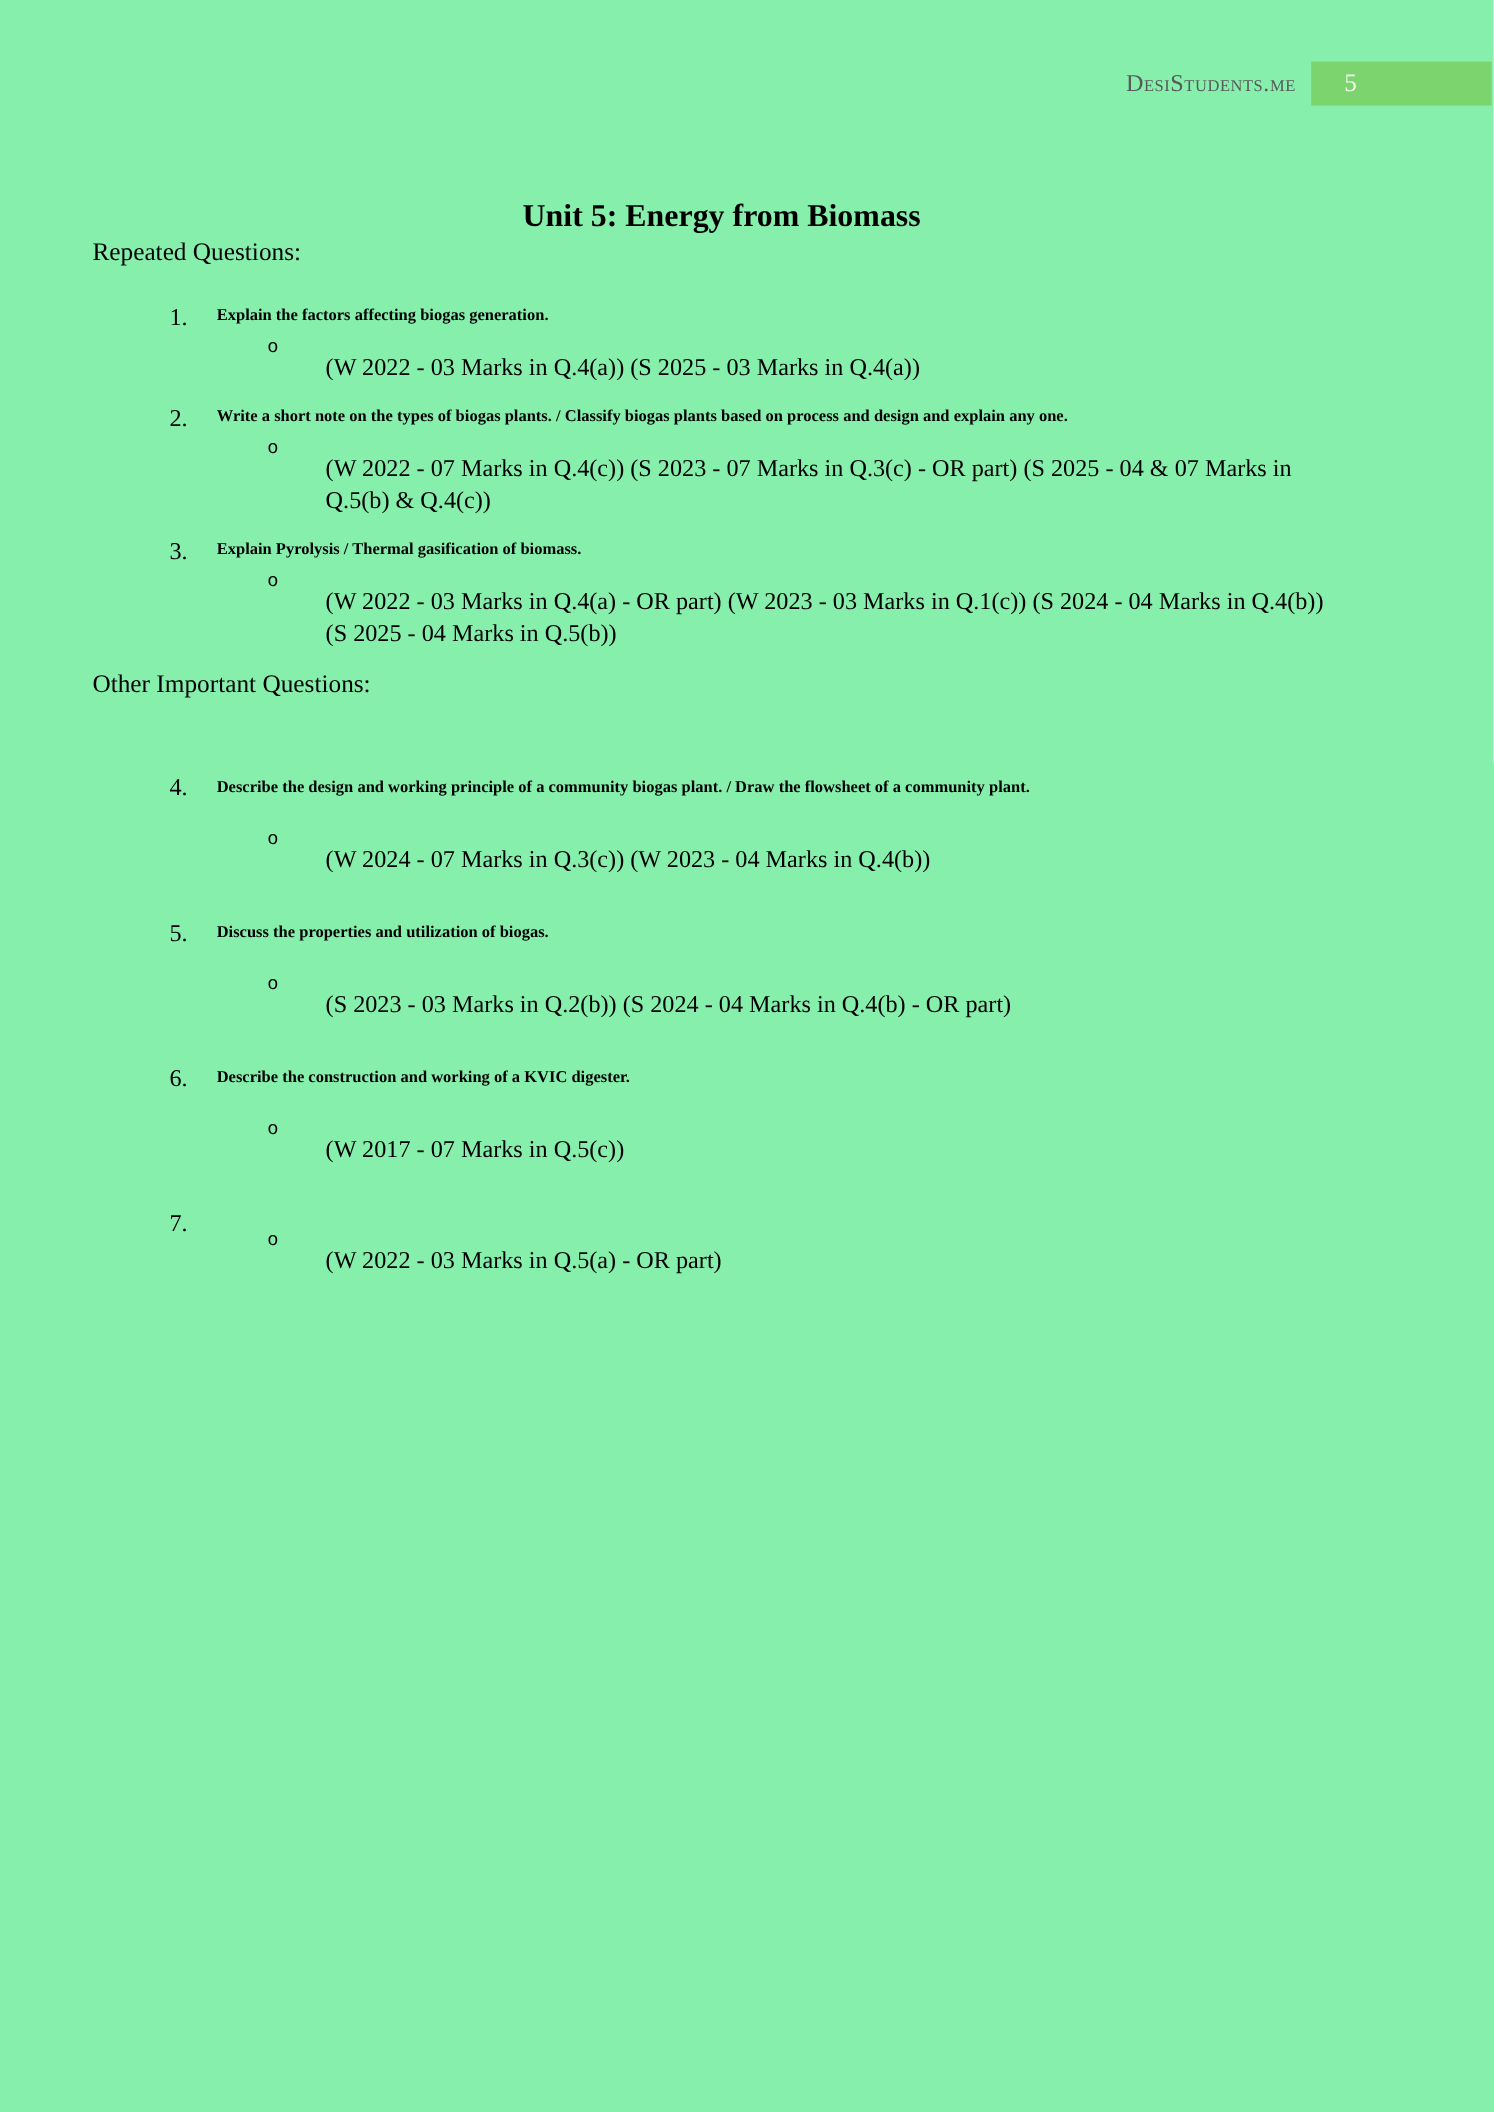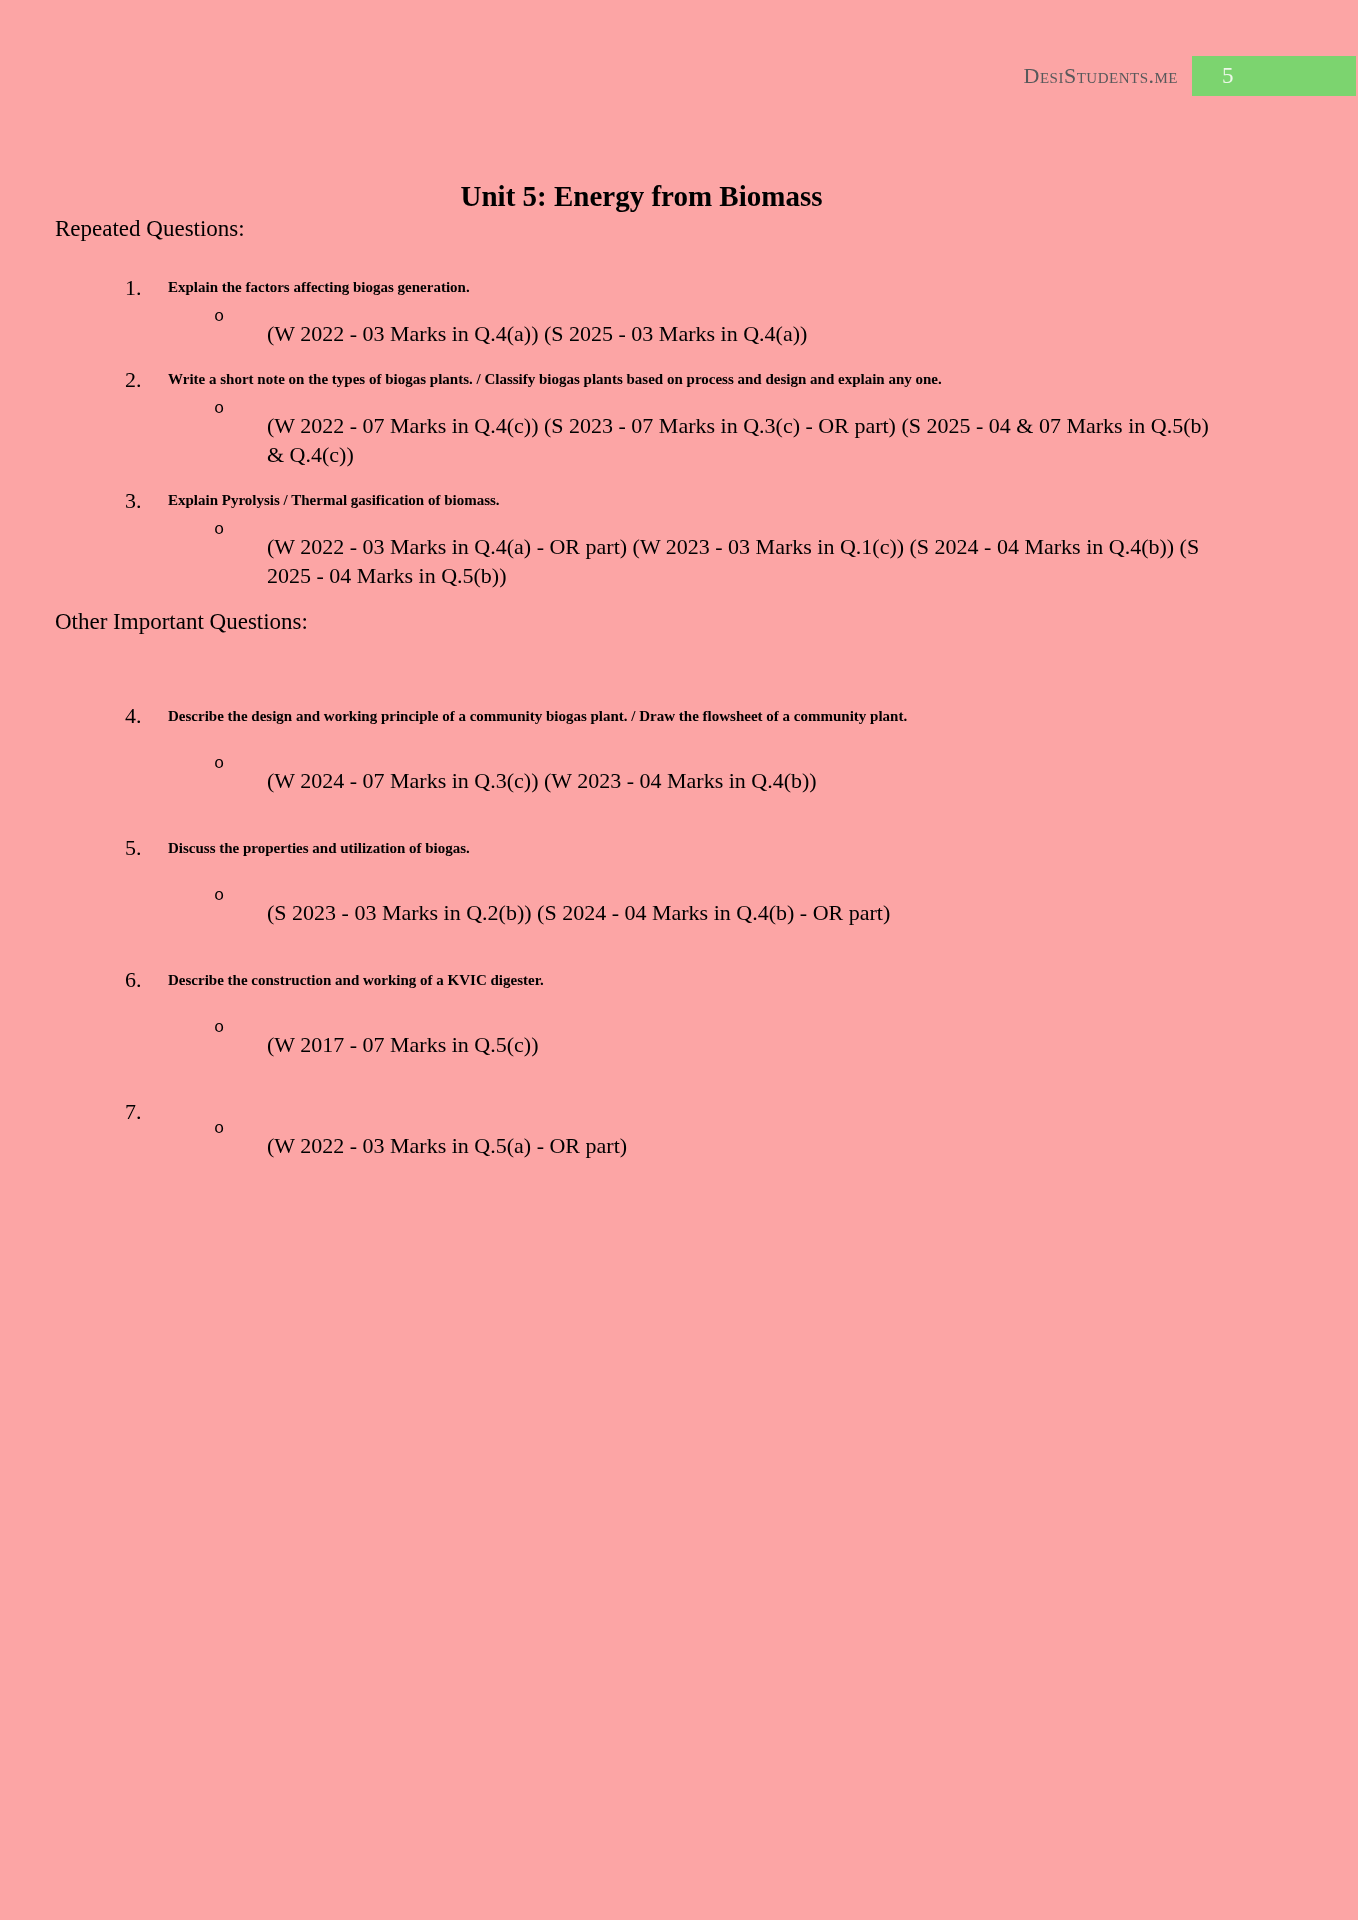--- a/index.html
+++ b/index.html
@@ -1,20 +1,20 @@
 <!DOCTYPE html>
 <html><head>
 <meta charset="utf-8">
 <style>
   html, body { margin: 0; padding: 0; background: #ffffff; }
   .page {
     position: relative;
     width: 1358px;
     height: 1920px;
-    background: #fca5a5;
+    background: #86efac;
     font-family: "Liberation Serif", serif;
     color: #000000;
     overflow: hidden;
   }
   
   .hdr {
     position: absolute;
     top: 55px;
     left: 0;
     right: 0;
@@ -36,21 +36,21 @@
     background: #7cd46f;
     color: #eef7ea;
     font-size: 23px;
     display: flex;
     align-items: center;
     box-sizing: border-box;
     padding-left: 30px;
     margin-right: 2px;
   }
   
-  .content { padding: 0 130px 0 55px; }
+  .content { padding: 0 130px 0 84px; }
   h1.doc-title {
     margin: 178px 0 0 0;
     text-align: center;
     font-size: 29px;
     line-height: 36px;
     font-weight: bold;
   }
   h2.sec-heading {
     font-size: 23px;
     line-height: 29px;

